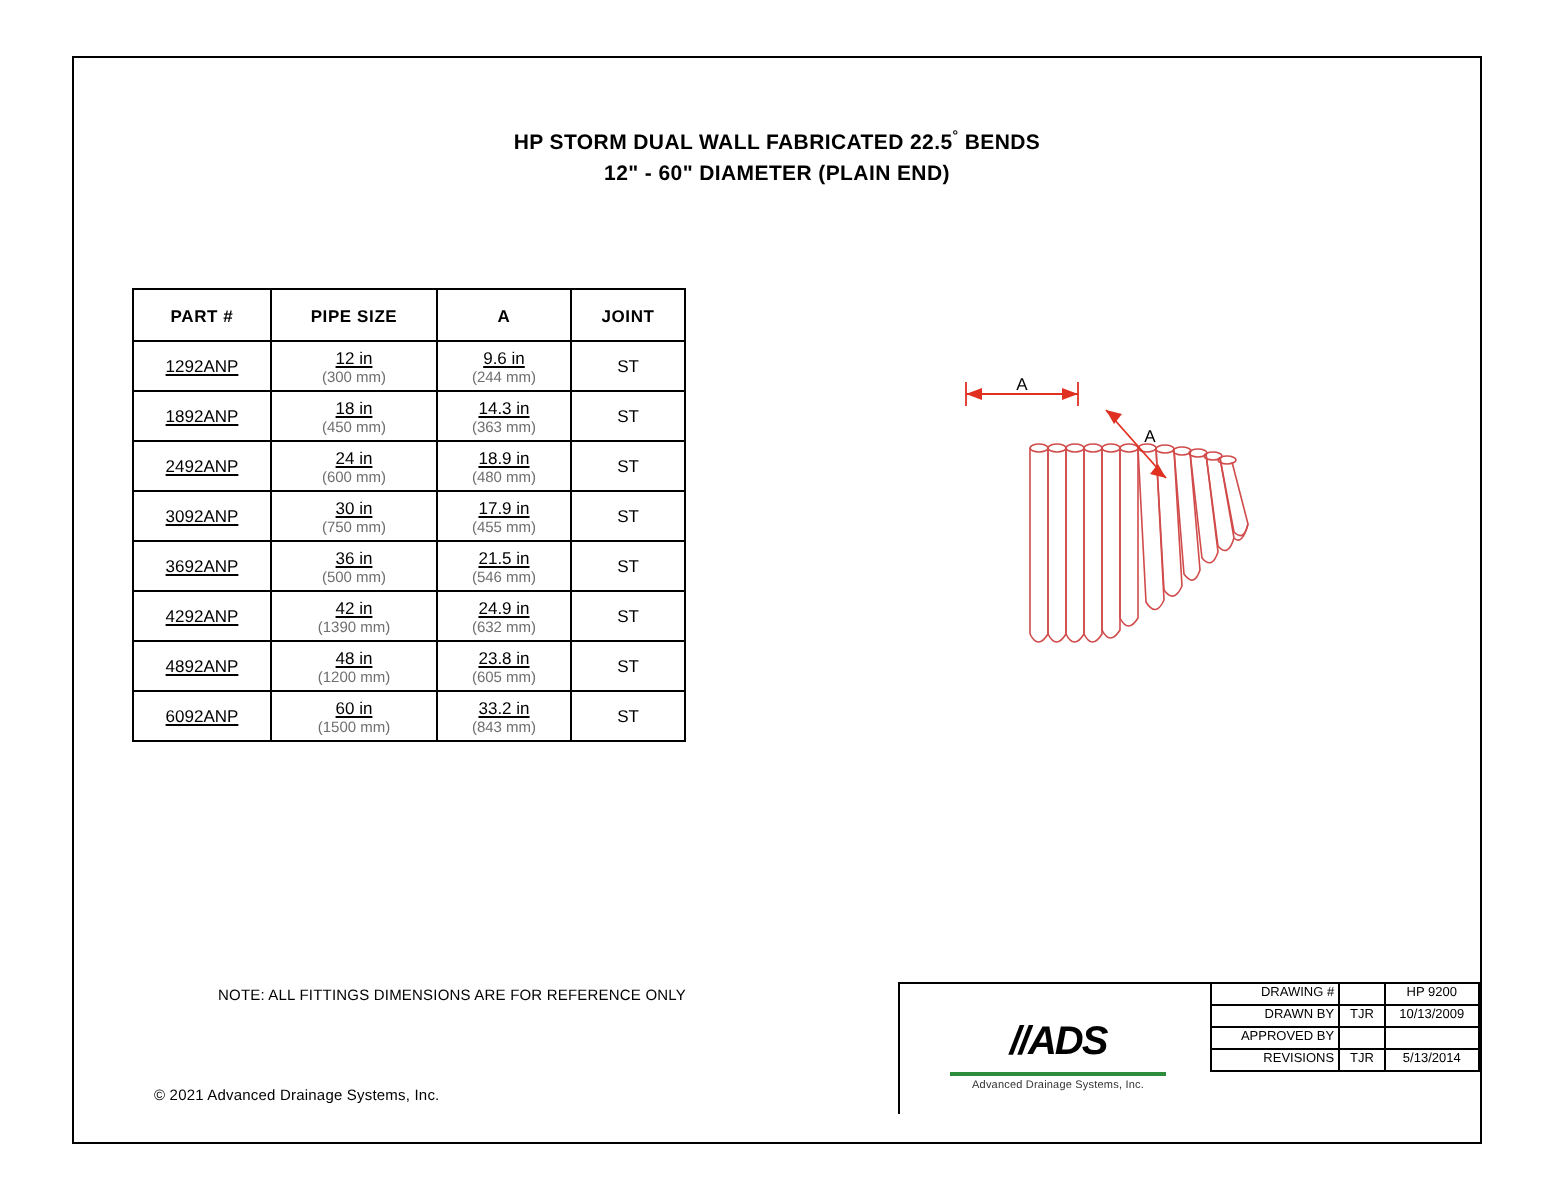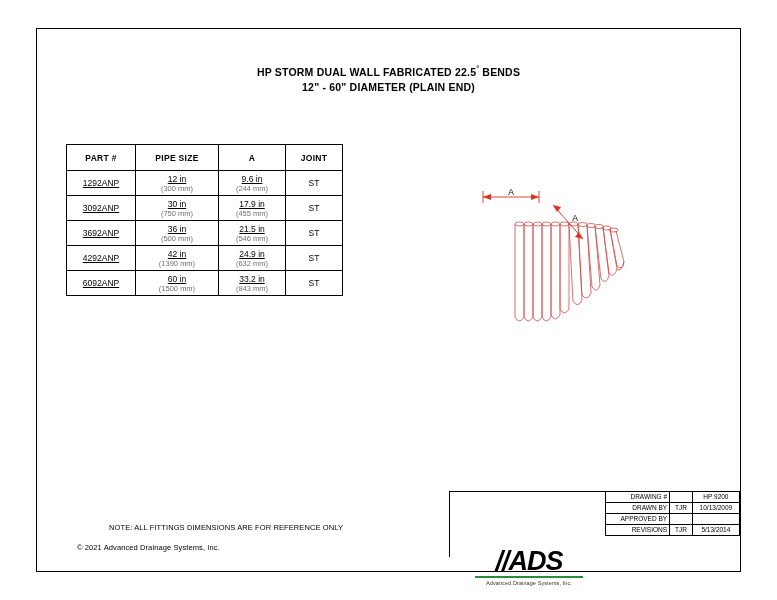--- a/index.html
+++ b/index.html
@@ -95,21 +95,21 @@
     position: absolute;
     left: 430px;
     top: 140px;
     width: 240px;
     height: 190px;
   }
   
   .note {
     position: absolute;
     left: 24px;
-    top: 494px;
+    top: 464px;
     font-size: 7.5px;
     letter-spacing: 0.1px;
     padding-left: 48px;
   }
   .copyright {
     position: absolute;
     left: 40px;
     top: 514px;
     font-size: 7.5px;
     letter-spacing: 0.1px;
@@ -126,27 +126,26 @@
     box-sizing: border-box;
   }
   .logo-area {
     position: absolute;
     left: 418px;
     top: 478px;
     width: 148px;
     text-align: center;
   }
   .logo-mark {
-    font-size: 27px;
+    font-size: 20px;
     font-weight: bold;
     font-style: italic;
     letter-spacing: -1px;
     line-height: 28px;
     font-family: "Liberation Sans", sans-serif;
-    margin-top: 40px;
   }
   .logo-underline {
     width: 108px;
     height: 2px;
     background: #2c8c3c;
     margin: 1px auto 2px auto;
   }
   .logo-sub {
     font-size: 5.5px;
     color: #333333;
@@ -207,20 +206,44 @@
             <span class="cell-main">12 in</span>
             <span class="cell-sub">(300 mm)</span>
           </td>
         <td>
             <span class="cell-main">9.6 in</span>
             <span class="cell-sub">(244 mm)</span>
           </td>
         <td class="cell-joint">ST</td>
       </tr>
       <tr>
+        <td class="cell-part">1892ANP</td>
+        <td>
+            <span class="cell-main">18 in</span>
+            <span class="cell-sub">(450 mm)</span>
+          </td>
+        <td>
+            <span class="cell-main">14.3 in</span>
+            <span class="cell-sub">(363 mm)</span>
+          </td>
+        <td class="cell-joint">ST</td>
+      </tr>
+      <tr>
+        <td class="cell-part">2492ANP</td>
+        <td>
+            <span class="cell-main">24 in</span>
+            <span class="cell-sub">(600 mm)</span>
+          </td>
+        <td>
+            <span class="cell-main">18.9 in</span>
+            <span class="cell-sub">(480 mm)</span>
+          </td>
+        <td class="cell-joint">ST</td>
+      </tr>
+      <tr>
         <td class="cell-part">3092ANP</td>
         <td>
             <span class="cell-main">30 in</span>
             <span class="cell-sub">(750 mm)</span>
           </td>
         <td>
             <span class="cell-main">17.9 in</span>
             <span class="cell-sub">(455 mm)</span>
           </td>
         <td class="cell-joint">ST</td>
@@ -239,20 +262,32 @@
       </tr>
       <tr>
         <td class="cell-part">4292ANP</td>
         <td>
             <span class="cell-main">42 in</span>
             <span class="cell-sub">(1390 mm)</span>
           </td>
         <td>
             <span class="cell-main">24.9 in</span>
             <span class="cell-sub">(632 mm)</span>
+          </td>
+        <td class="cell-joint">ST</td>
+      </tr>
+      <tr>
+        <td class="cell-part">4892ANP</td>
+        <td>
+            <span class="cell-main">48 in</span>
+            <span class="cell-sub">(1200 mm)</span>
+          </td>
+        <td>
+            <span class="cell-main">23.8 in</span>
+            <span class="cell-sub">(605 mm)</span>
           </td>
         <td class="cell-joint">ST</td>
       </tr>
       <tr>
         <td class="cell-part">6092ANP</td>
         <td>
             <span class="cell-main">60 in</span>
             <span class="cell-sub">(1500 mm)</span>
           </td>
         <td>

